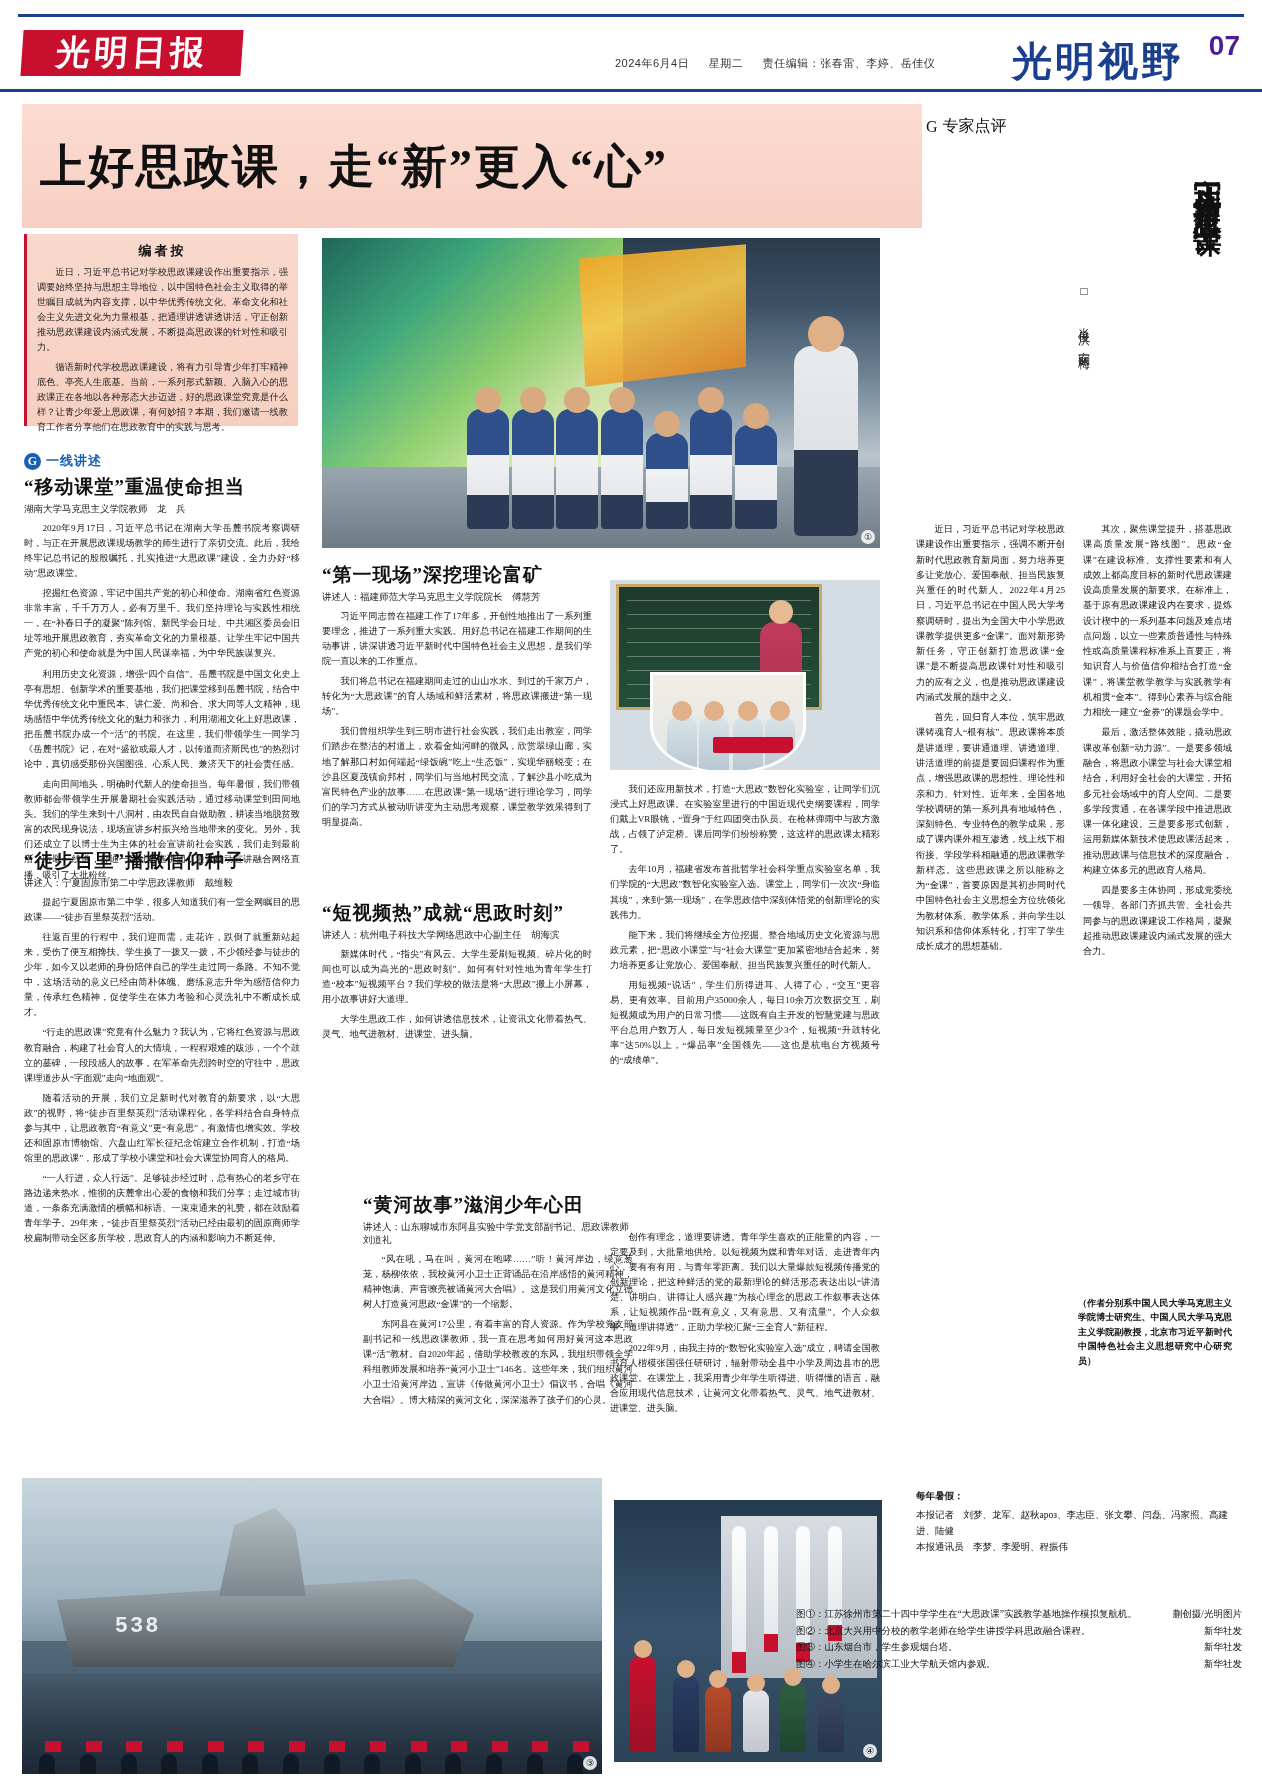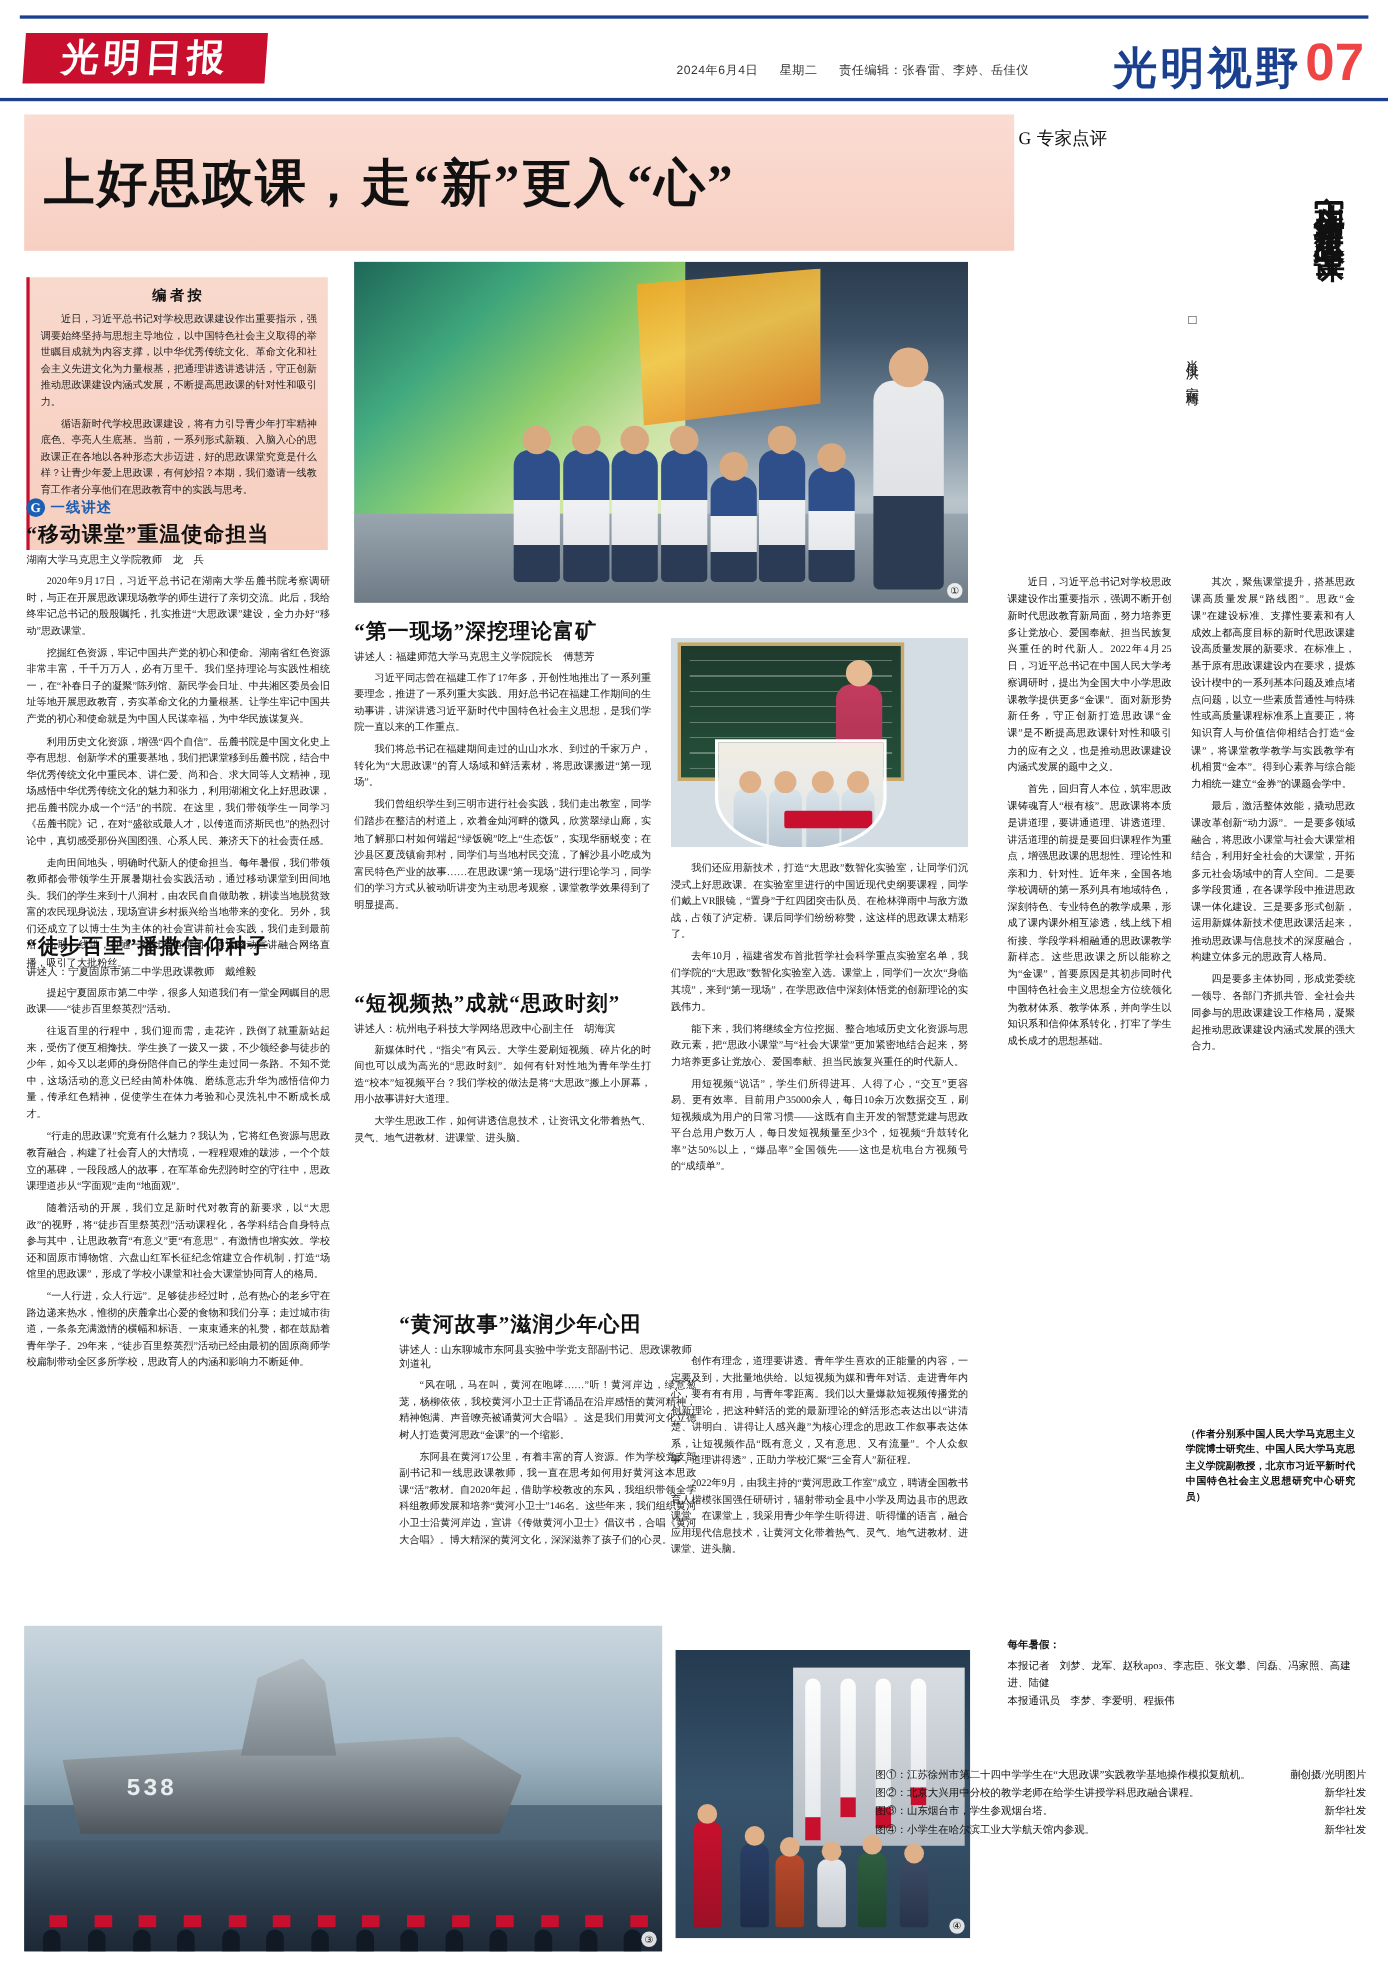--- a/index.html
+++ b/index.html
@@ -68,23 +68,23 @@
     right: 78px; top: 34px;
     font-size: 40px;
     font-weight: bold;
     color: #1a3f8f;
     letter-spacing: 3px;
     font-family: "Liberation Serif", serif;
   }
   .page-num {
     position: absolute;
     right: 22px; top: 30px;
-    font-size: 48px;
-    font-weight: bold;
-    color: #ef4444;
+    font-size: 28px;
+    font-weight: bold;
+    color: #4c1d95;
     font-family: "Liberation Sans", sans-serif;
   }
 
   
   .headline-band {
     position: absolute;
     left: 22px; top: 104px;
     width: 900px;
     height: 124px;
     background: linear-gradient(180deg, #fbdcd2 0%, #f7cfc2 100%);
@@ -95,23 +95,23 @@
     font-size: 46px;
     font-weight: bold;
     letter-spacing: 2px;
     color: #111;
     font-family: "Liberation Serif", serif;
   }
 
   
   .editor-box {
     position: absolute;
-    left: 24px; top: 252px;
+    left: 24px; top: 234px;
     width: 274px;
-    height: 248px;
+    height: 192px;
     background: linear-gradient(180deg,#f9d9cd 0%, #f6cfc0 100%);
     border-left: 3px solid #c8102e;
     box-sizing: border-box;
     padding: 8px 10px;
   }
   .editor-title {
     font-size: 13px;
     font-weight: bold;
     text-align: center;
     letter-spacing: 3px;
@@ -552,21 +552,21 @@
       <p>我们还应用新技术，打造“大思政”数智化实验室，让同学们沉浸式上好思政课。在实验室里进行的中国近现代史纲要课程，同学们戴上VR眼镜，“置身”于红四团突击队员、在枪林弹雨中与敌方激战，占领了泸定桥。课后同学们纷纷称赞，这这样的思政课太精彩了。</p>
       <p>去年10月，福建省发布首批哲学社会科学重点实验室名单，我们学院的“大思政”数智化实验室入选。课堂上，同学们一次次“身临其境”，来到“第一现场”，在学思政信中深刻体悟党的创新理论的实践伟力。</p>
       <p>能下来，我们将继续全方位挖掘、整合地域历史文化资源与思政元素，把“思政小课堂”与“社会大课堂”更加紧密地结合起来，努力培养更多让党放心、爱国奉献、担当民族复兴重任的时代新人。</p>
       <p>用短视频“说话”，学生们所得进耳、人得了心，“交互”更容易、更有效率。目前用户35000余人，每日10余万次数据交互，刷短视频成为用户的日常习惯——这既有自主开发的智慧党建与思政平台总用户数万人，每日发短视频量至少3个，短视频“升鼓转化率”达50%以上，“爆品率”全国领先——这也是杭电台方视频号的“成绩单”。</p>
     </div>
   </div>
 
   <div class="c3b">
     <div class="bodytext">
       <p>创作有理念，道理要讲透。青年学生喜欢的正能量的内容，一定要及到，大批量地供给。以短视频为媒和青年对话、走进青年内心，要有有有用，与青年零距离。我们以大量爆款短视频传播党的创新理论，把这种鲜活的党的最新理论的鲜活形态表达出以“讲清楚、讲明白、讲得让人感兴趣”为核心理念的思政工作叙事表达体系，让短视频作品“既有意义，又有意思、又有流量”。个人众叙事，道理讲得透”，正助力学校汇聚“三全育人”新征程。</p>
-      <p>2022年9月，由我主持的“黄河思政工作室”成立，聘请全国教书育人楷模张国强任研研讨，辐射带动全县中小学及周边县市的思政课堂。在课堂上，我采用青少年学生听得进、听得懂的语言，融合应用现代信息技术，让黄河文化带着热气、灵气、地气进教材、进课堂、进头脑。</p>
+      <p>2022年9月，由我主持的“数智化实验室入选”成立，聘请全国教书育人楷模张国强任研研讨，辐射带动全县中小学及周边县市的思政课堂。在课堂上，我采用青少年学生听得进、听得懂的语言，融合应用现代信息技术，让黄河文化带着热气、灵气、地气进教材、进课堂、进头脑。</p>
     </div>
   </div>
 
   <div class="expert-col">
     <div class="expert-kicker">
       <span class="g">G</span>
       <span class="ktext">专家点评</span>
     </div>
     <div class="vertical-title">守正创新打造思政「金课」</div>
     <div class="vertical-authors">□ 肖俊洪　安丽梅</div>

